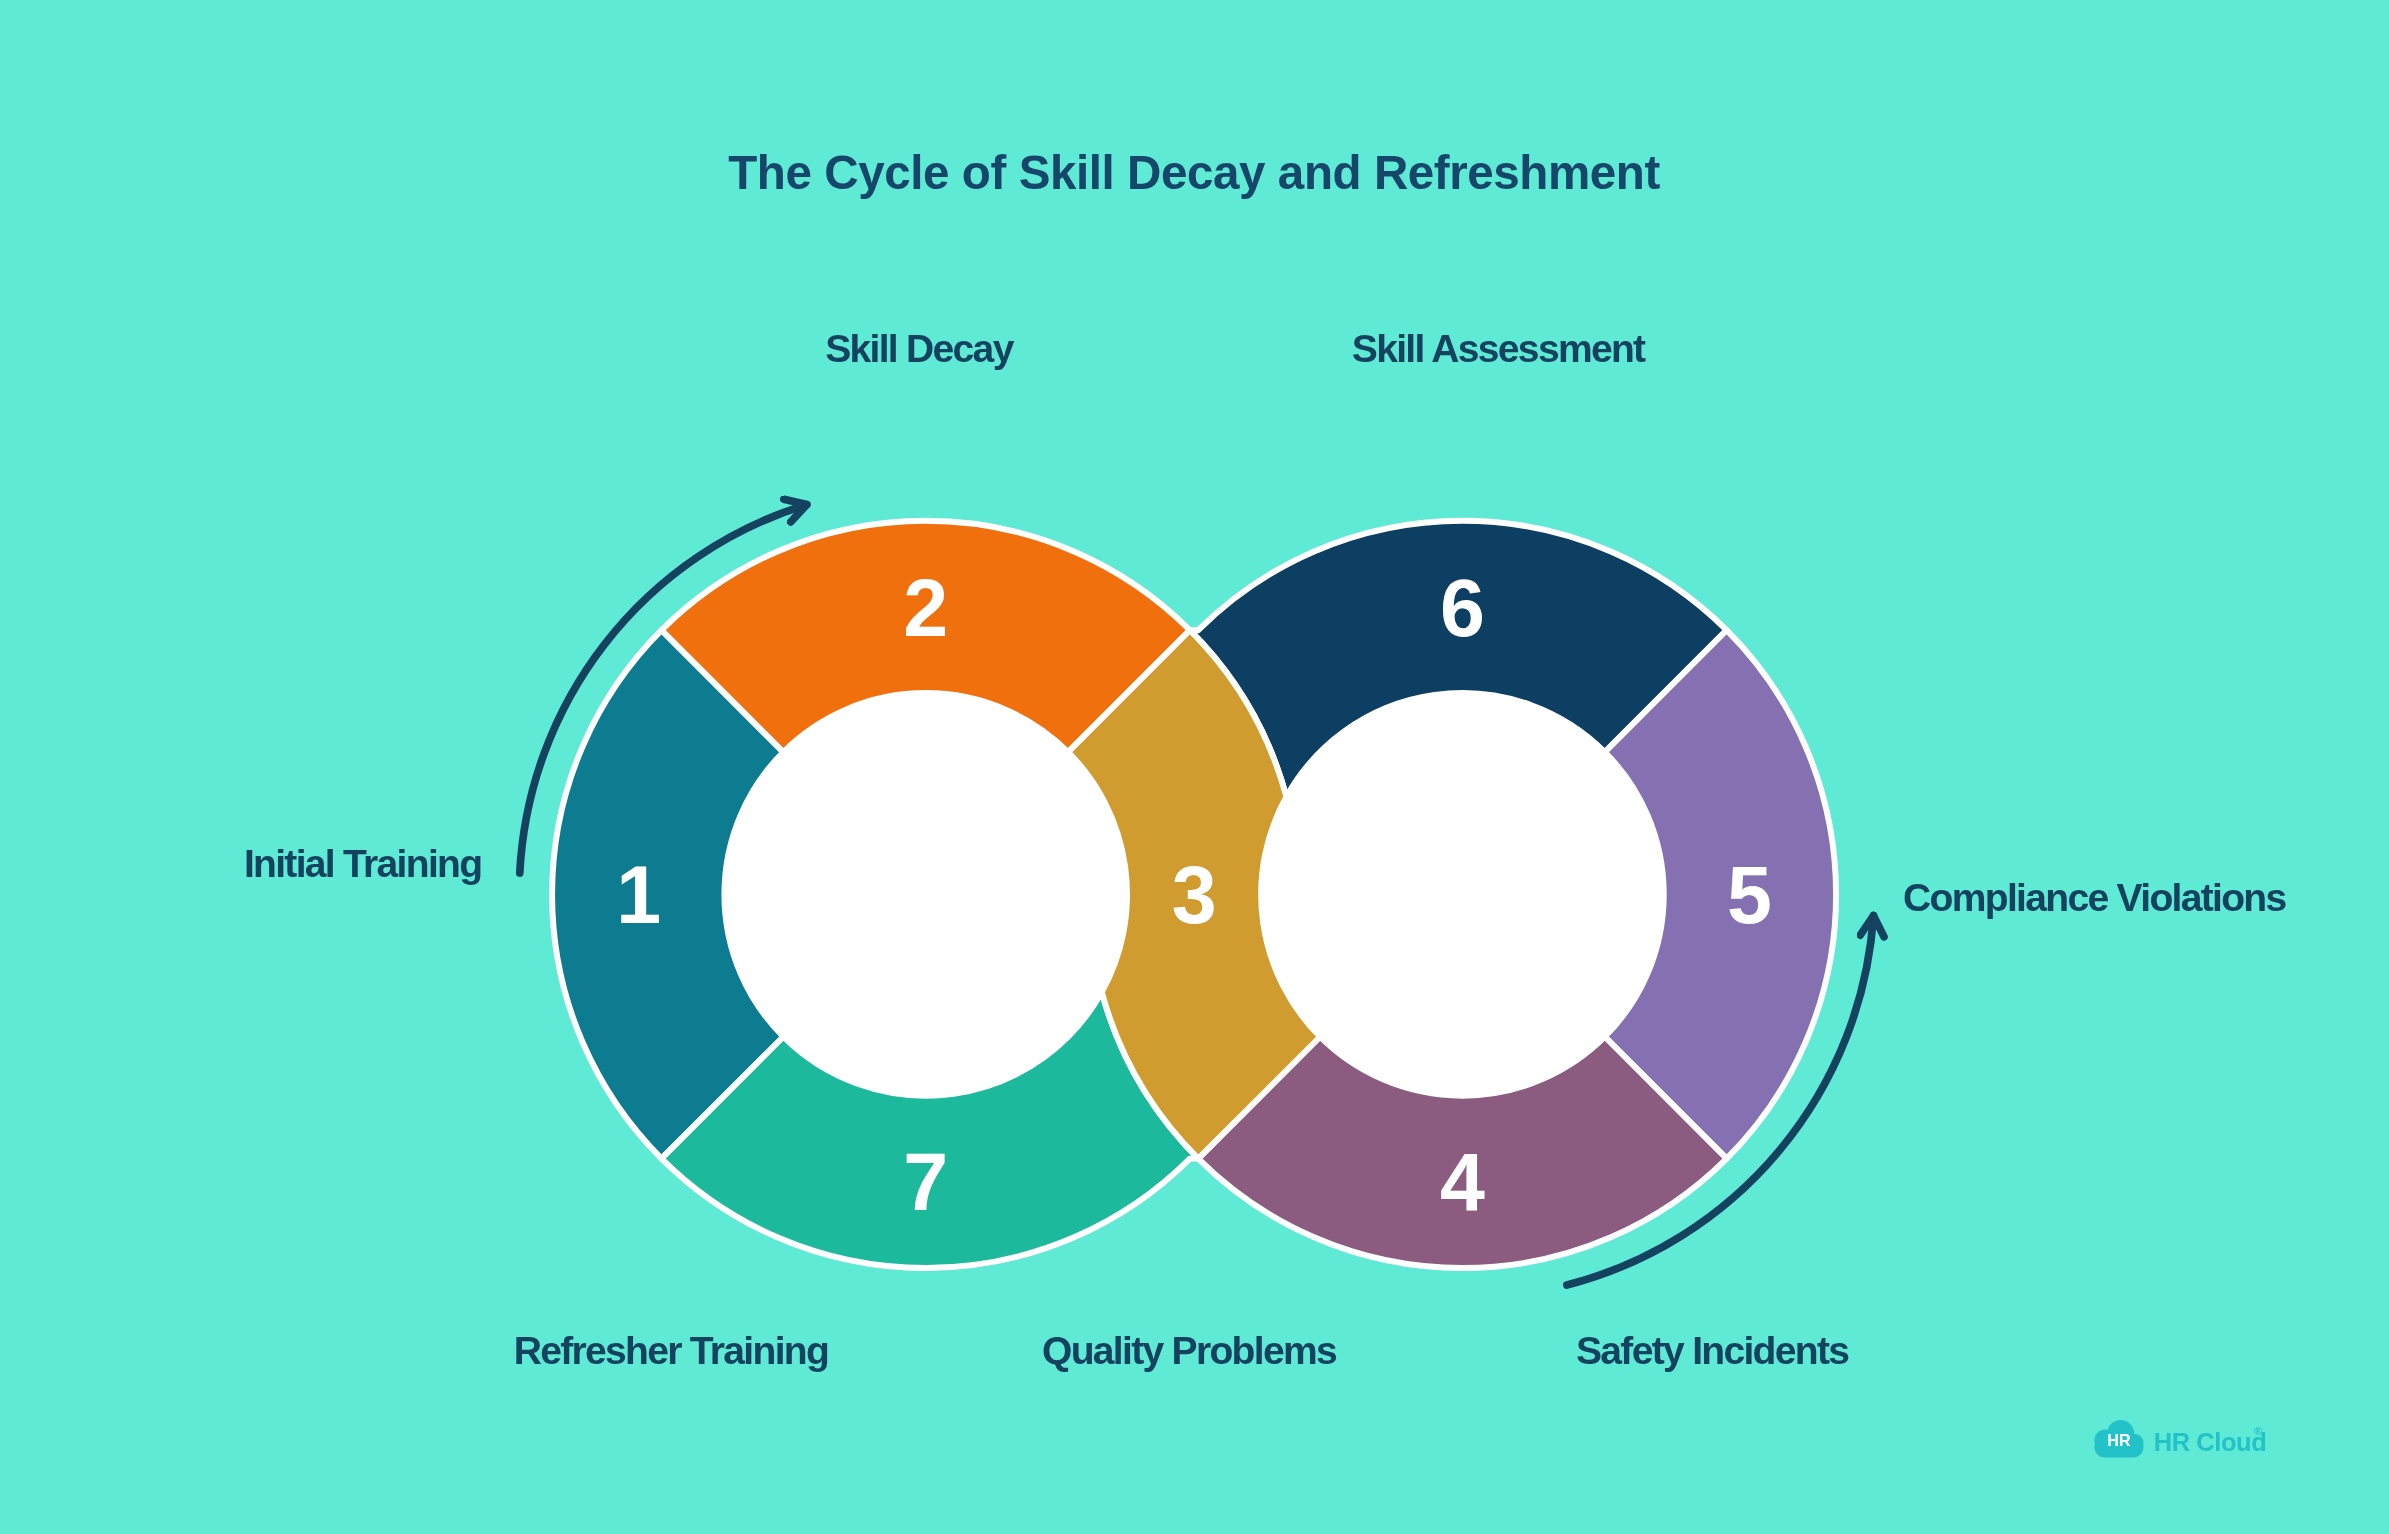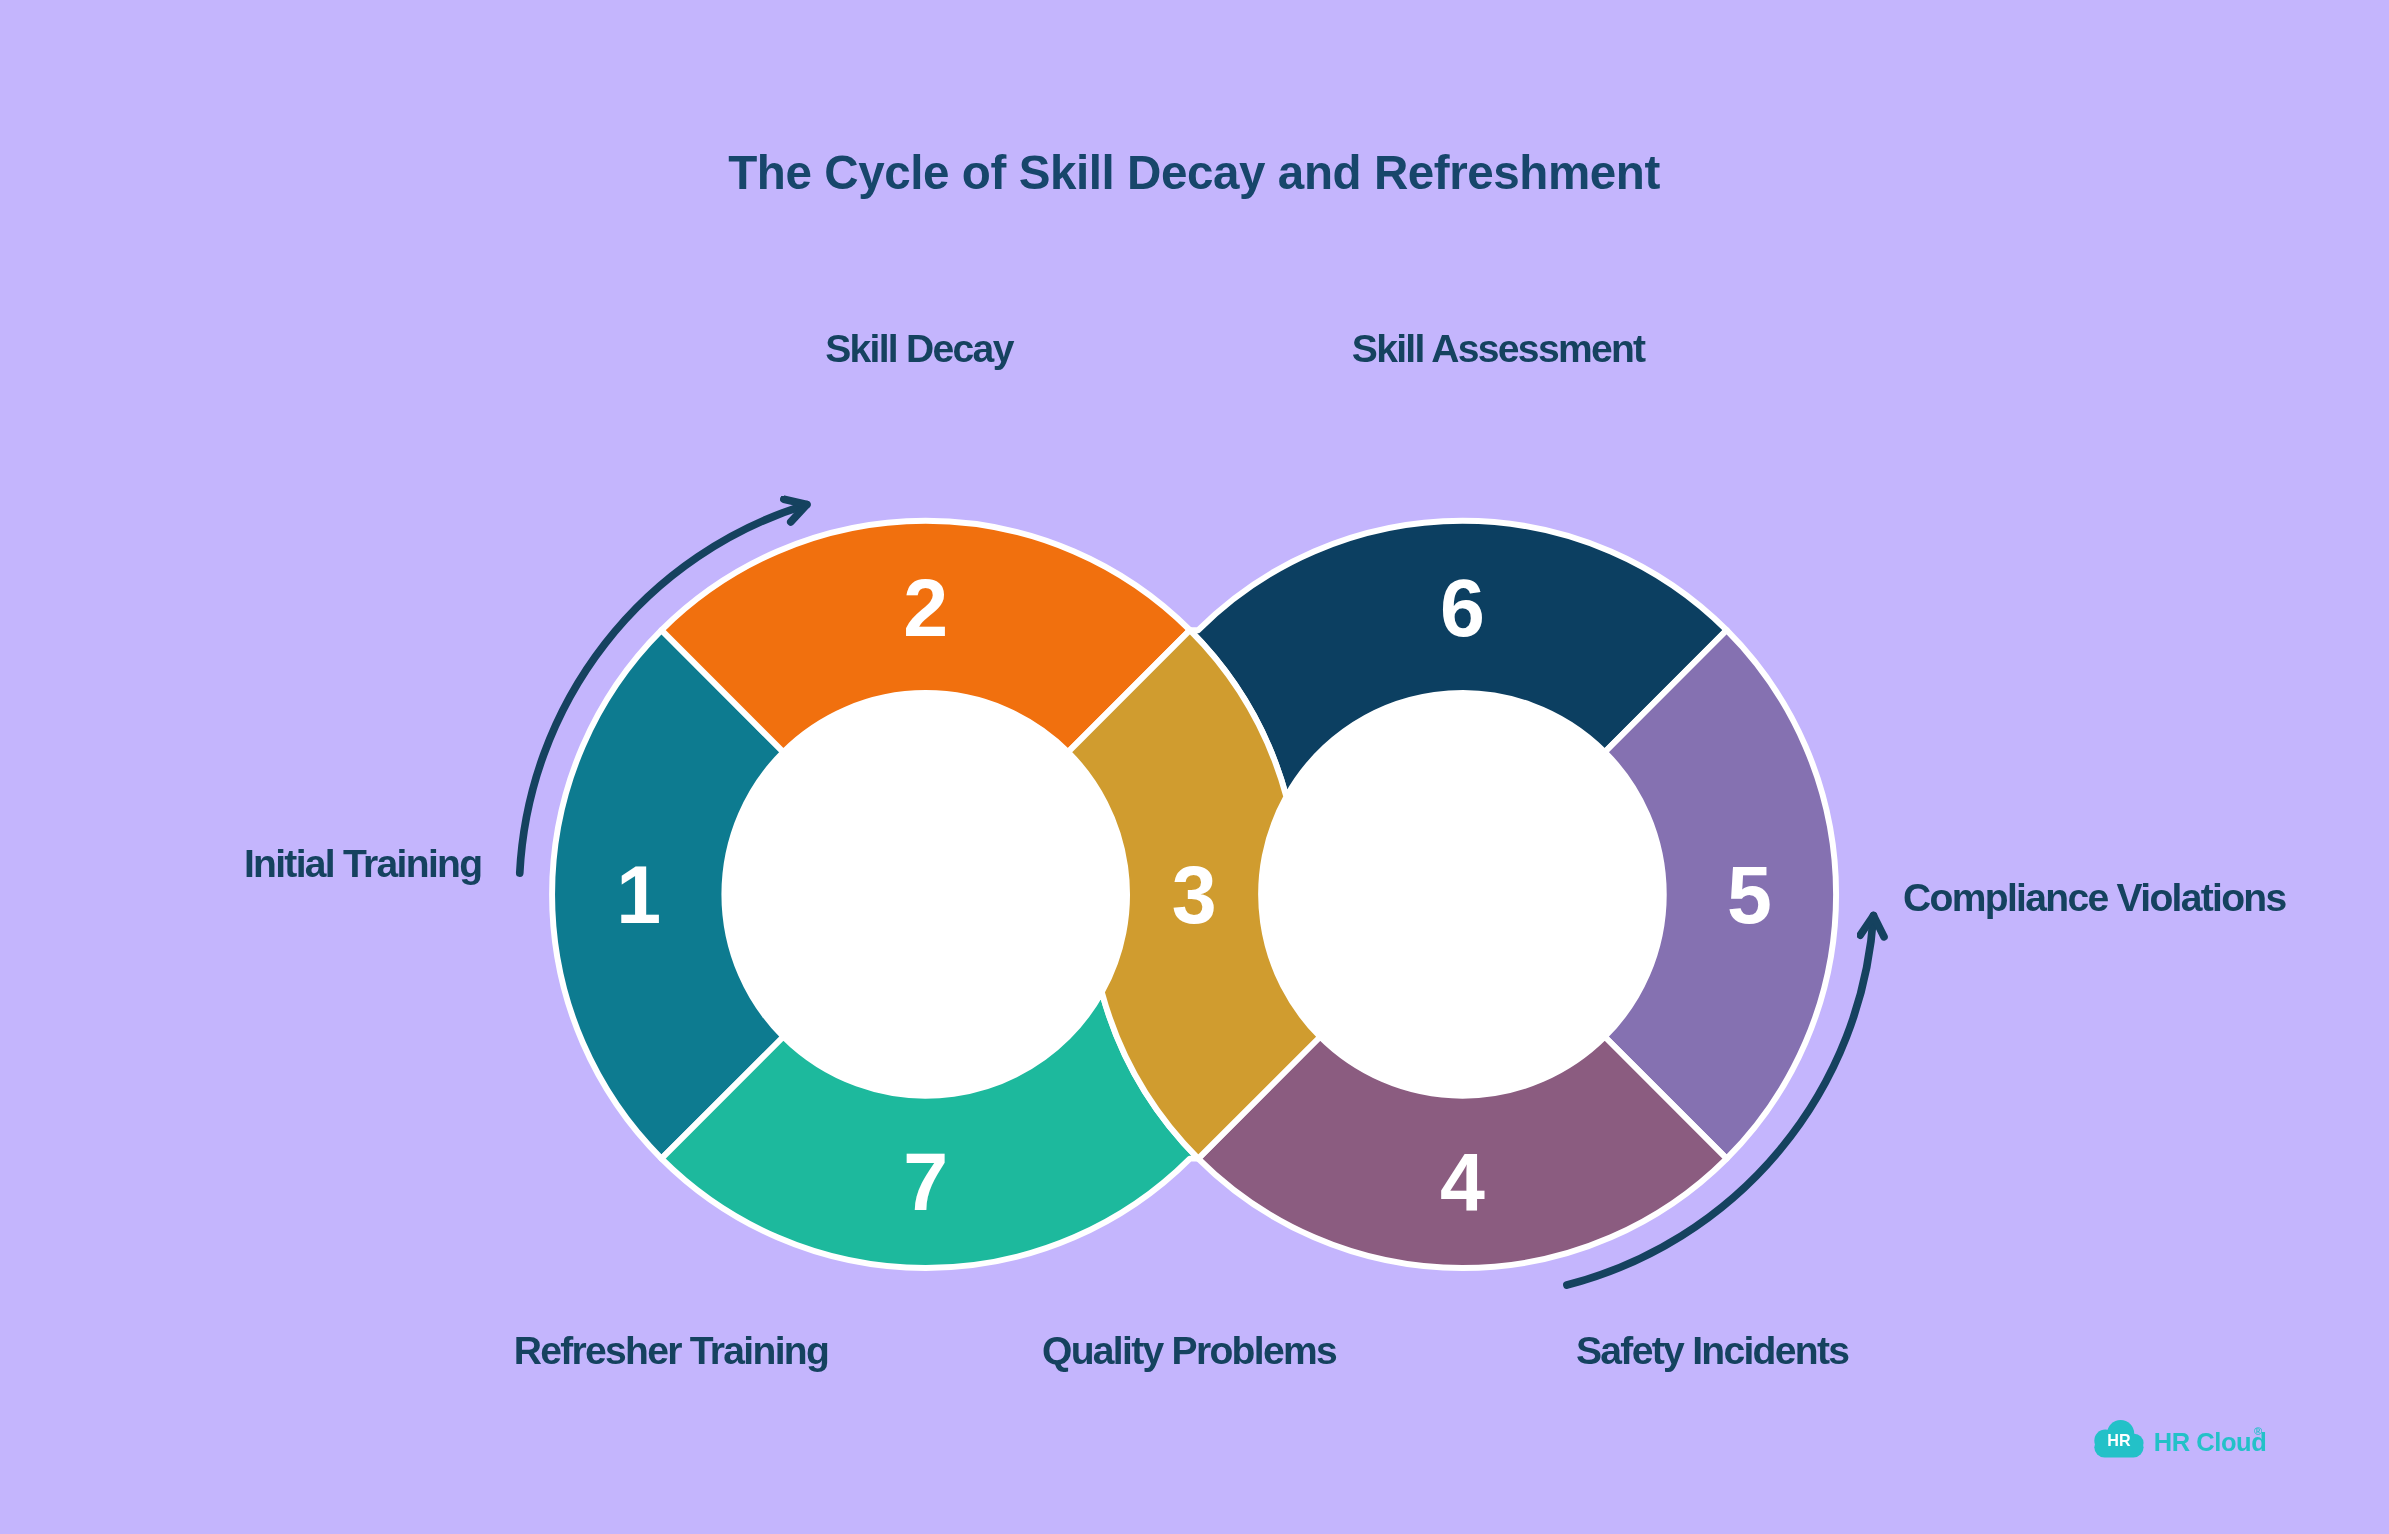--- a/index.html
+++ b/index.html
@@ -1,16 +1,16 @@
 <!DOCTYPE html>
 <html style="font-size:13.6px"><head>
 <meta charset="utf-8">
 <style>
   html,body{margin:0;padding:0;background:#ffffff;}
-  .canvas{position:relative;width:2389px;height:1534px;background:#c4b5fd;overflow:hidden;
+  .canvas{position:relative;width:2389px;height:1534px;background:#5eead4;overflow:hidden;
           font-family:"Liberation Sans",sans-serif;}
   svg{display:block;width:100%;height:100%;}
   .seg{stroke:#ffffff;stroke-width:7;stroke-linejoin:round;}
   .hole{fill:#ffffff;stroke:none;}
   .num{font-family:"Liberation Sans",sans-serif;font-weight:700;font-size:95px;
        fill:#ffffff;text-anchor:middle;}
   .lbl{font-family:"Liberation Sans",sans-serif;font-weight:700;font-size:46px;
        letter-spacing:-2px;fill:#15425F;text-anchor:middle;}
   .ttl{font-family:"Liberation Sans",sans-serif;font-weight:700;font-size:56px;
        letter-spacing:-0.5px;fill:#17466B;text-anchor:middle;}

